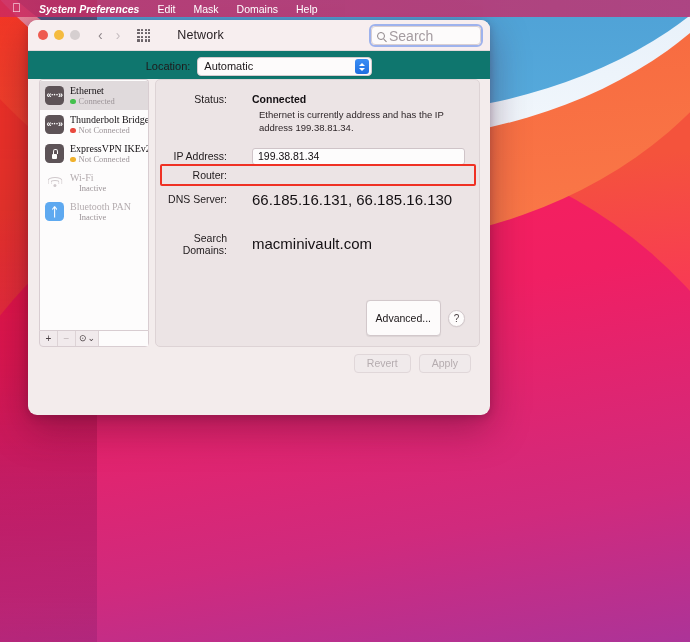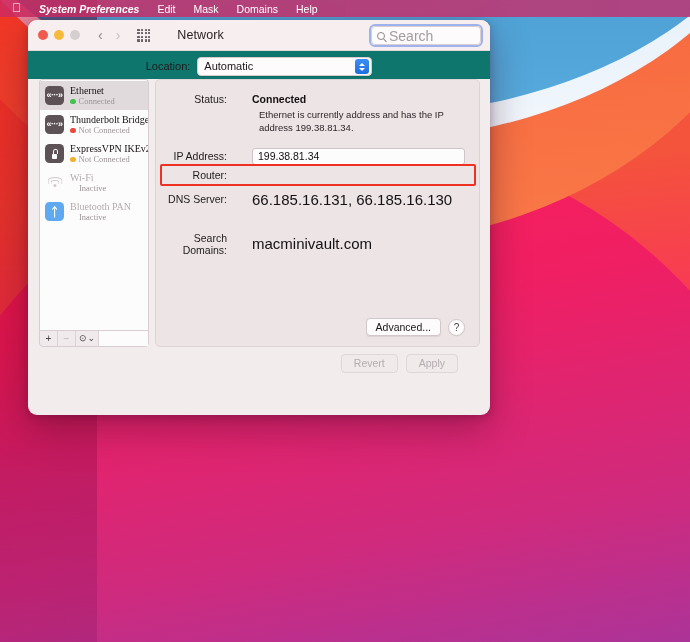--- a/index.html
+++ b/index.html
@@ -245,38 +245,38 @@
 
   
   .annot {
     position:absolute; left:4px; right:3px; top:84px; height:22px;
     border:2px solid #ef3124; border-radius:2px; pointer-events:none;
   }
 
   .detail-spacer { flex:1; }
   .detail-btns { display:flex; align-items:center; justify-content:flex-end; gap:7px; }
   .adv {
-    height:18px; padding:0 9px; background:#fdfbfb;
+    height:36px; padding:0 9px; background:#fdfbfb;
     border:1px solid #d2c8cb; border-radius:4px;
     font-size:10.5px; color:#1c1719;
     display:flex; align-items:center;
     box-shadow:0 .5px 1px rgba(0,0,0,.07);
   }
   .helpbtn {
     width:17px; height:17px; border-radius:50%;
     background:#fdfbfb; border:1px solid #d2c8cb;
     display:flex; align-items:center; justify-content:center;
     font-size:10px; color:#4c4346;
     box-shadow:0 .5px 1px rgba(0,0,0,.07);
   }
 
   
   .footer {
     height:36px; display:flex; align-items:center; justify-content:flex-end;
-    gap:8px; padding:0 32px 4px 0;
+    gap:8px; padding:0 19px 4px 0;
   }
   .fbtn {
     height:19px; padding:0 12px; border-radius:4px;
     background:#f0eaeb; border:1px solid #e0d7d9;
     font-size:10.5px; color:#b5acaf;
     display:flex; align-items:center;
   }
 </style>
 </head>
 <body>

